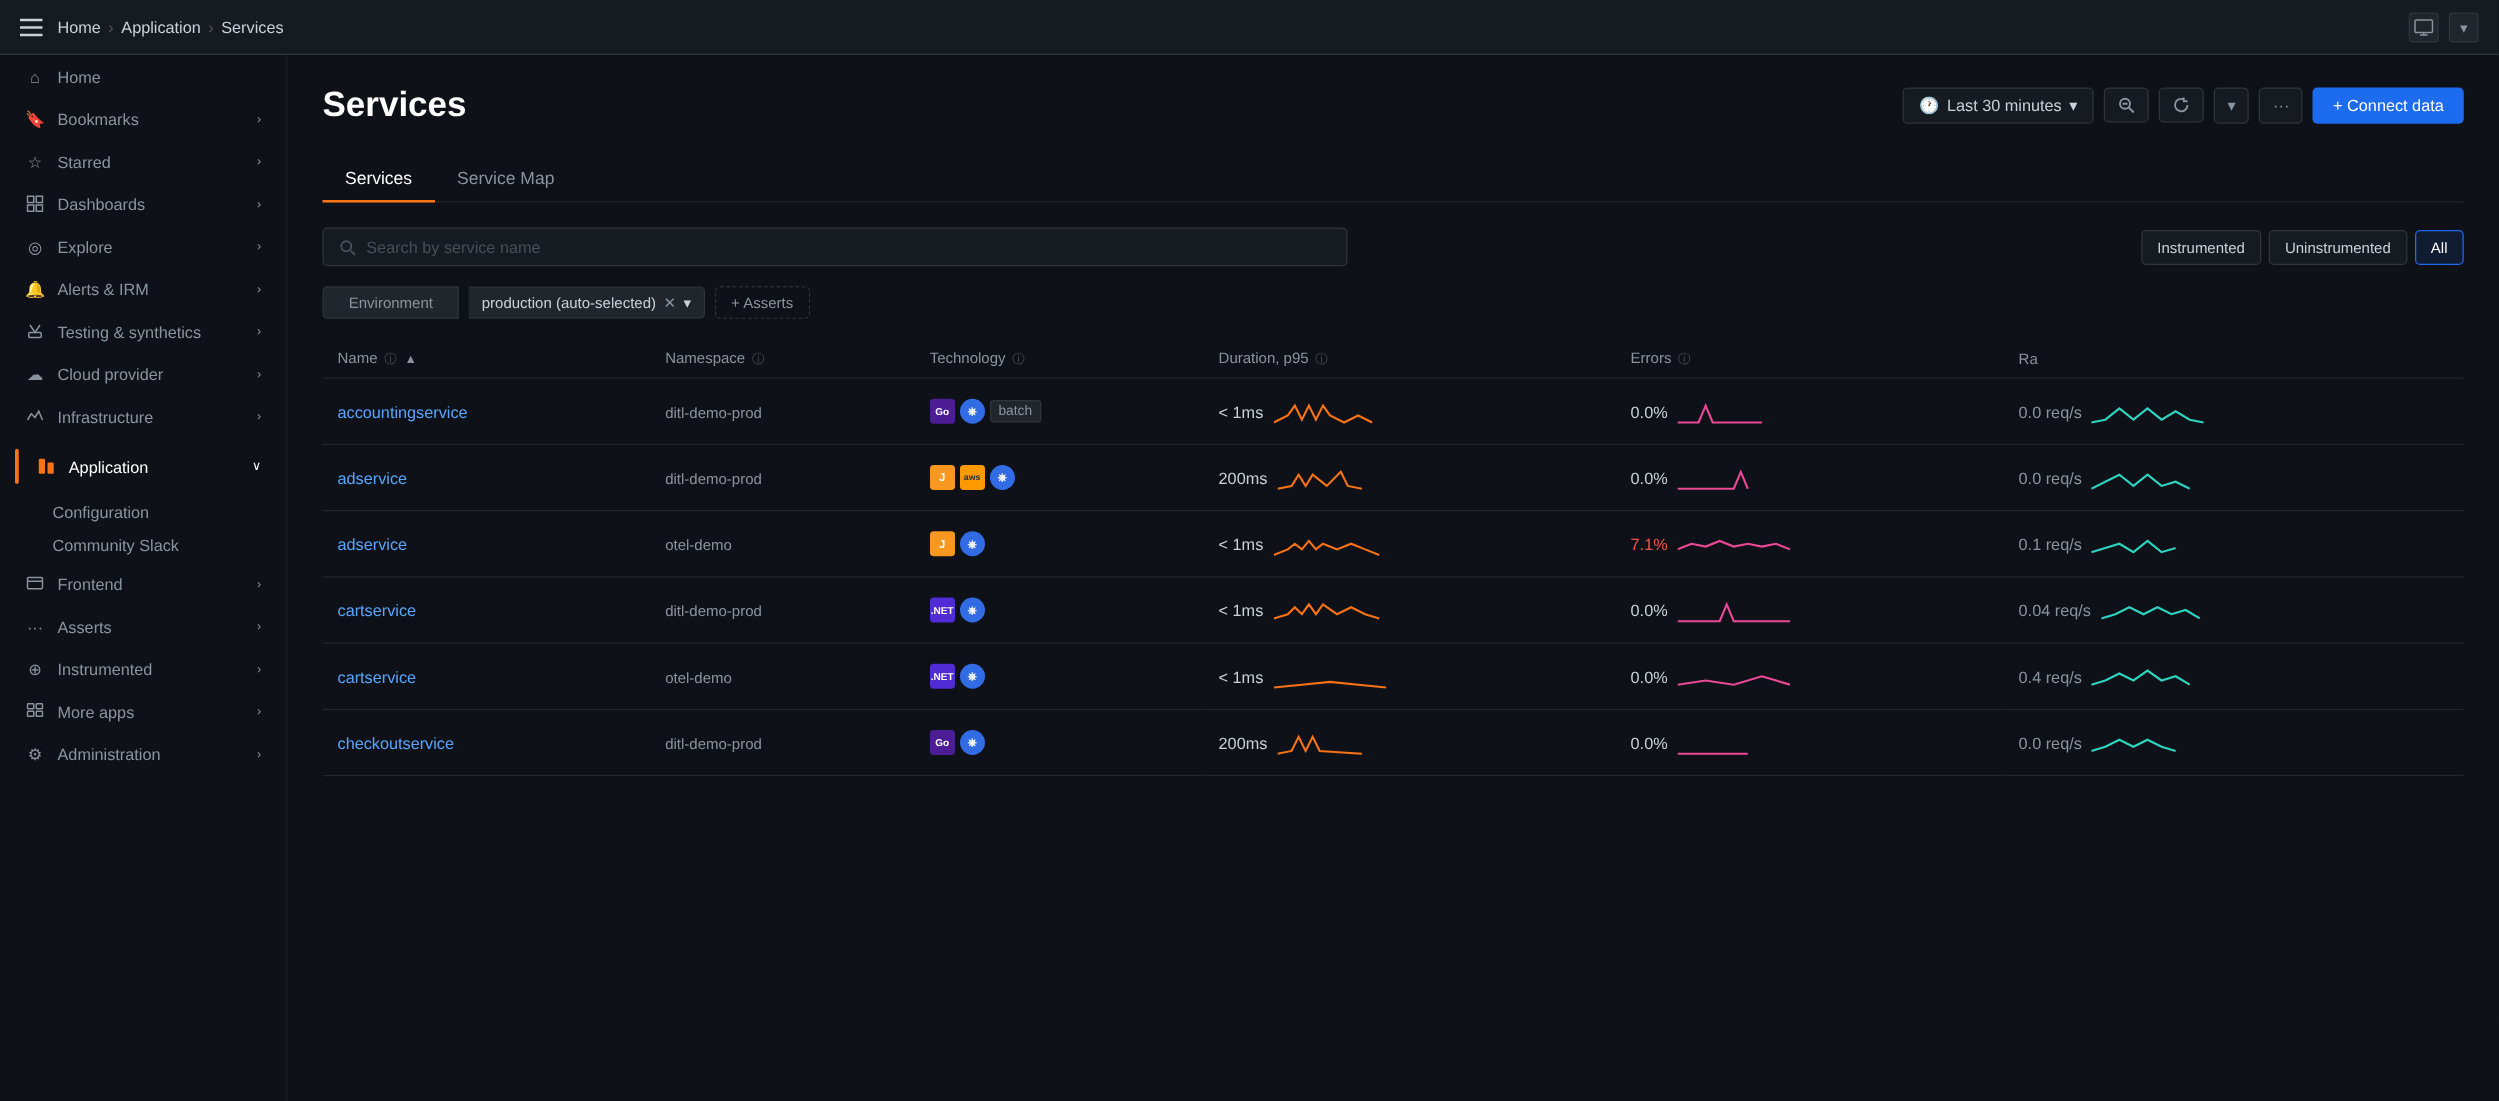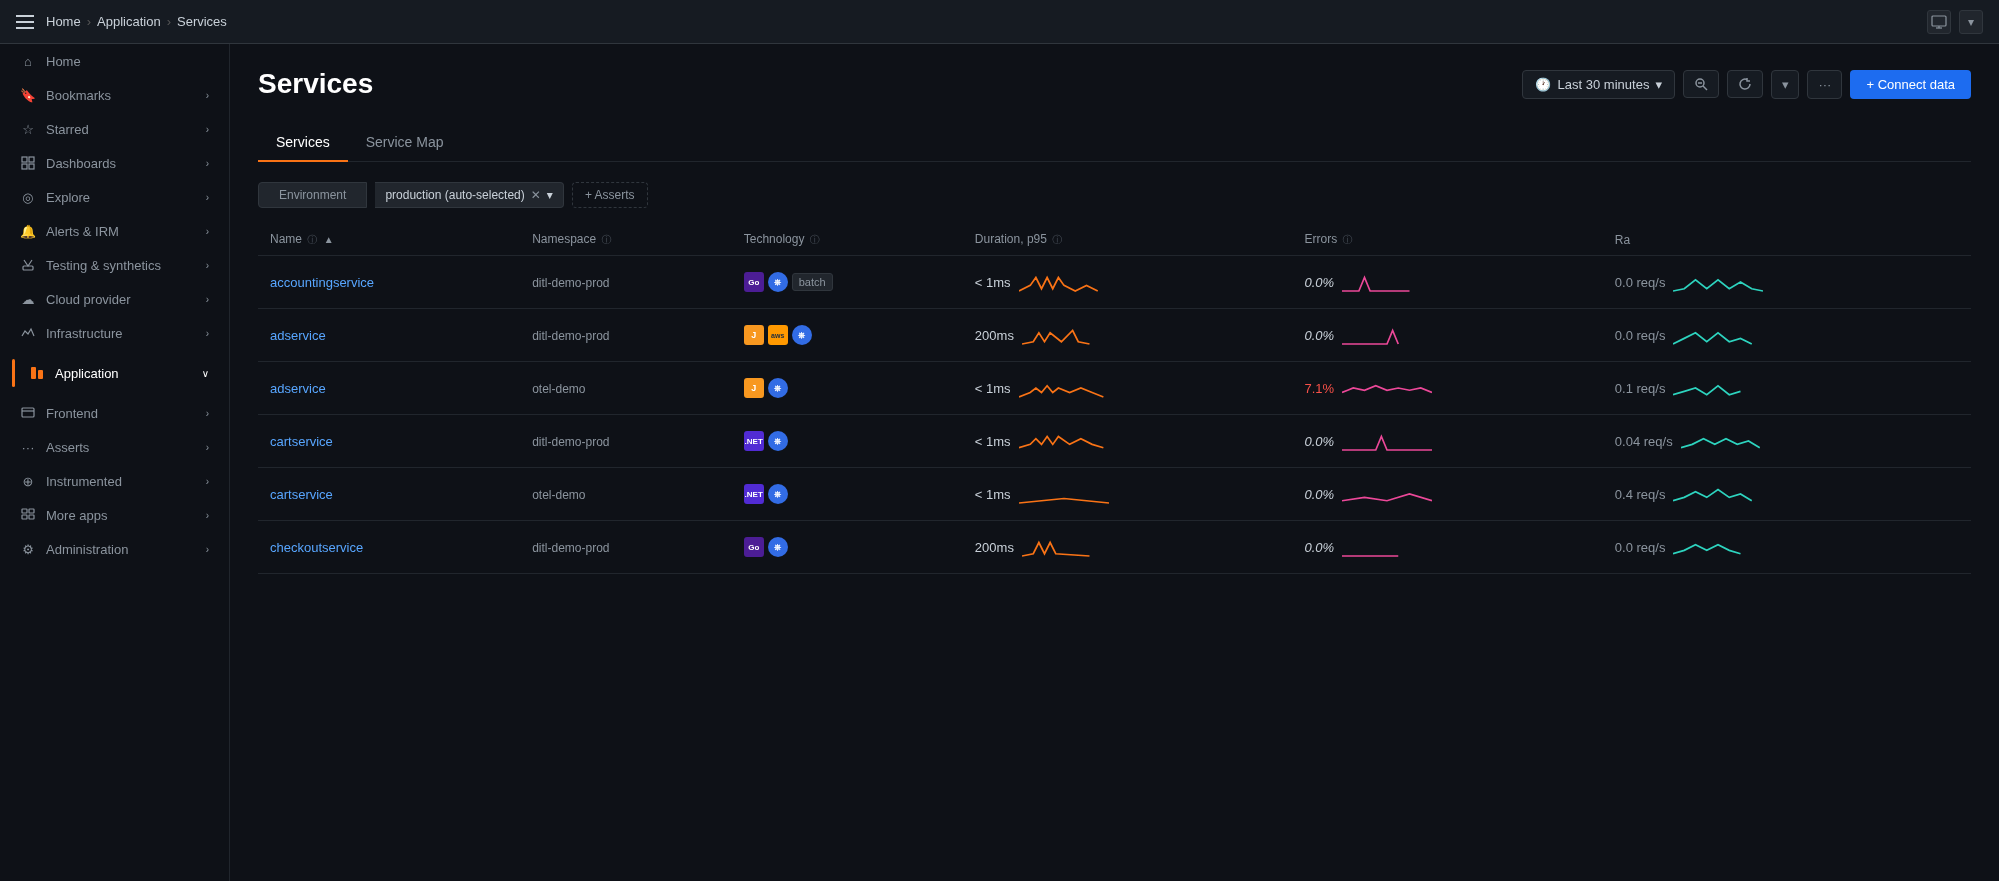--- a/index.html
+++ b/index.html
@@ -336,21 +336,21 @@
       border: 1px solid #30363d;
       border-radius: 3px;
       padding: 2px 6px;
       font-size: 11px;
       color: #8b949e;
     }
     .duration {
       color: #c9d1d9;
       font-size: 13px;
     }
-    .errors-0 { color: #c9d1d9; font-size: 13px; font-style: italic; }
+    .errors-0 { color: #c9d1d9; font-size: 13px; }
     .errors-nonzero { color: #f85149; font-size: 13px; }
     .rate { color: #8b949e; font-size: 13px; white-space: nowrap; }
     .mini-chart {
       width: 90px;
       height: 32px;
     }
     .sort-icon { font-size: 10px; margin-left: 3px; }
     .info-icon { font-size: 10px; margin-left: 2px; color: #484f58; }
 
     
@@ -481,20 +481,24 @@
     <div class="sidebar-item application-active" style="padding-left: 8px;">
       <div class="sidebar-active-indicator"></div>
       <span class="icon" style="color:#f97316;">
         <svg width="14" height="14" viewBox="0 0 14 14" fill="currentColor">
           <rect x="1" y="1" width="5" height="12" rx="1"></rect>
           <rect x="8" y="4" width="5" height="9" rx="1"></rect>
         </svg>
       </span>
       <span class="label">Application</span>
       <span class="chevron">∨</span>
+    </div>
+    <div class="sidebar-sub">
+      <div class="sidebar-sub-item">Configuration</div>
+      <div class="sidebar-sub-item">Community Slack</div>
     </div>
 
     <div class="sidebar-item">
       <span class="icon">
         <svg width="14" height="14" viewBox="0 0 14 14" fill="none" stroke="currentColor" stroke-width="1.2">
           <rect x="1" y="2" width="12" height="9" rx="1"></rect>
           <line x1="1" y1="5" x2="13" y2="5"></line>
         </svg>
       </span>
       <span class="label">Frontend</span>
@@ -565,20 +569,34 @@
         </div>
         <button class="connect-btn">+ Connect data</button>
       </div>
     </div>
 
     <div class="tabs">
       <div class="tab active">Services</div>
       <div class="tab">Service Map</div>
     </div>
 
+    <div class="toolbar">
+      <div class="search-box">
+        <svg width="14" height="14" viewBox="0 0 14 14" fill="none" stroke="#484f58" stroke-width="1.5">
+          <circle cx="6" cy="6" r="4"></circle>
+            <line x1="9.5" y1="9.5" x2="13" y2="13"></line>
+        </svg>
+        <input type="text" placeholder="Search by service name" style="">
+      </div>
+      <div class="filter-group">
+        <div class="filter-pill">Instrumented</div>
+        <div class="filter-pill">Uninstrumented</div>
+        <div class="filter-pill active">All</div>
+      </div>
+    </div>
 
     <div class="filter-bar">
       <div class="env-label">Environment</div>
       <div class="env-value">
         <span>production (auto-selected)</span>
         <span class="close">✕</span>
         <span>▾</span>
       </div>
       <div class="add-filter">+ Asserts</div>
     </div>

